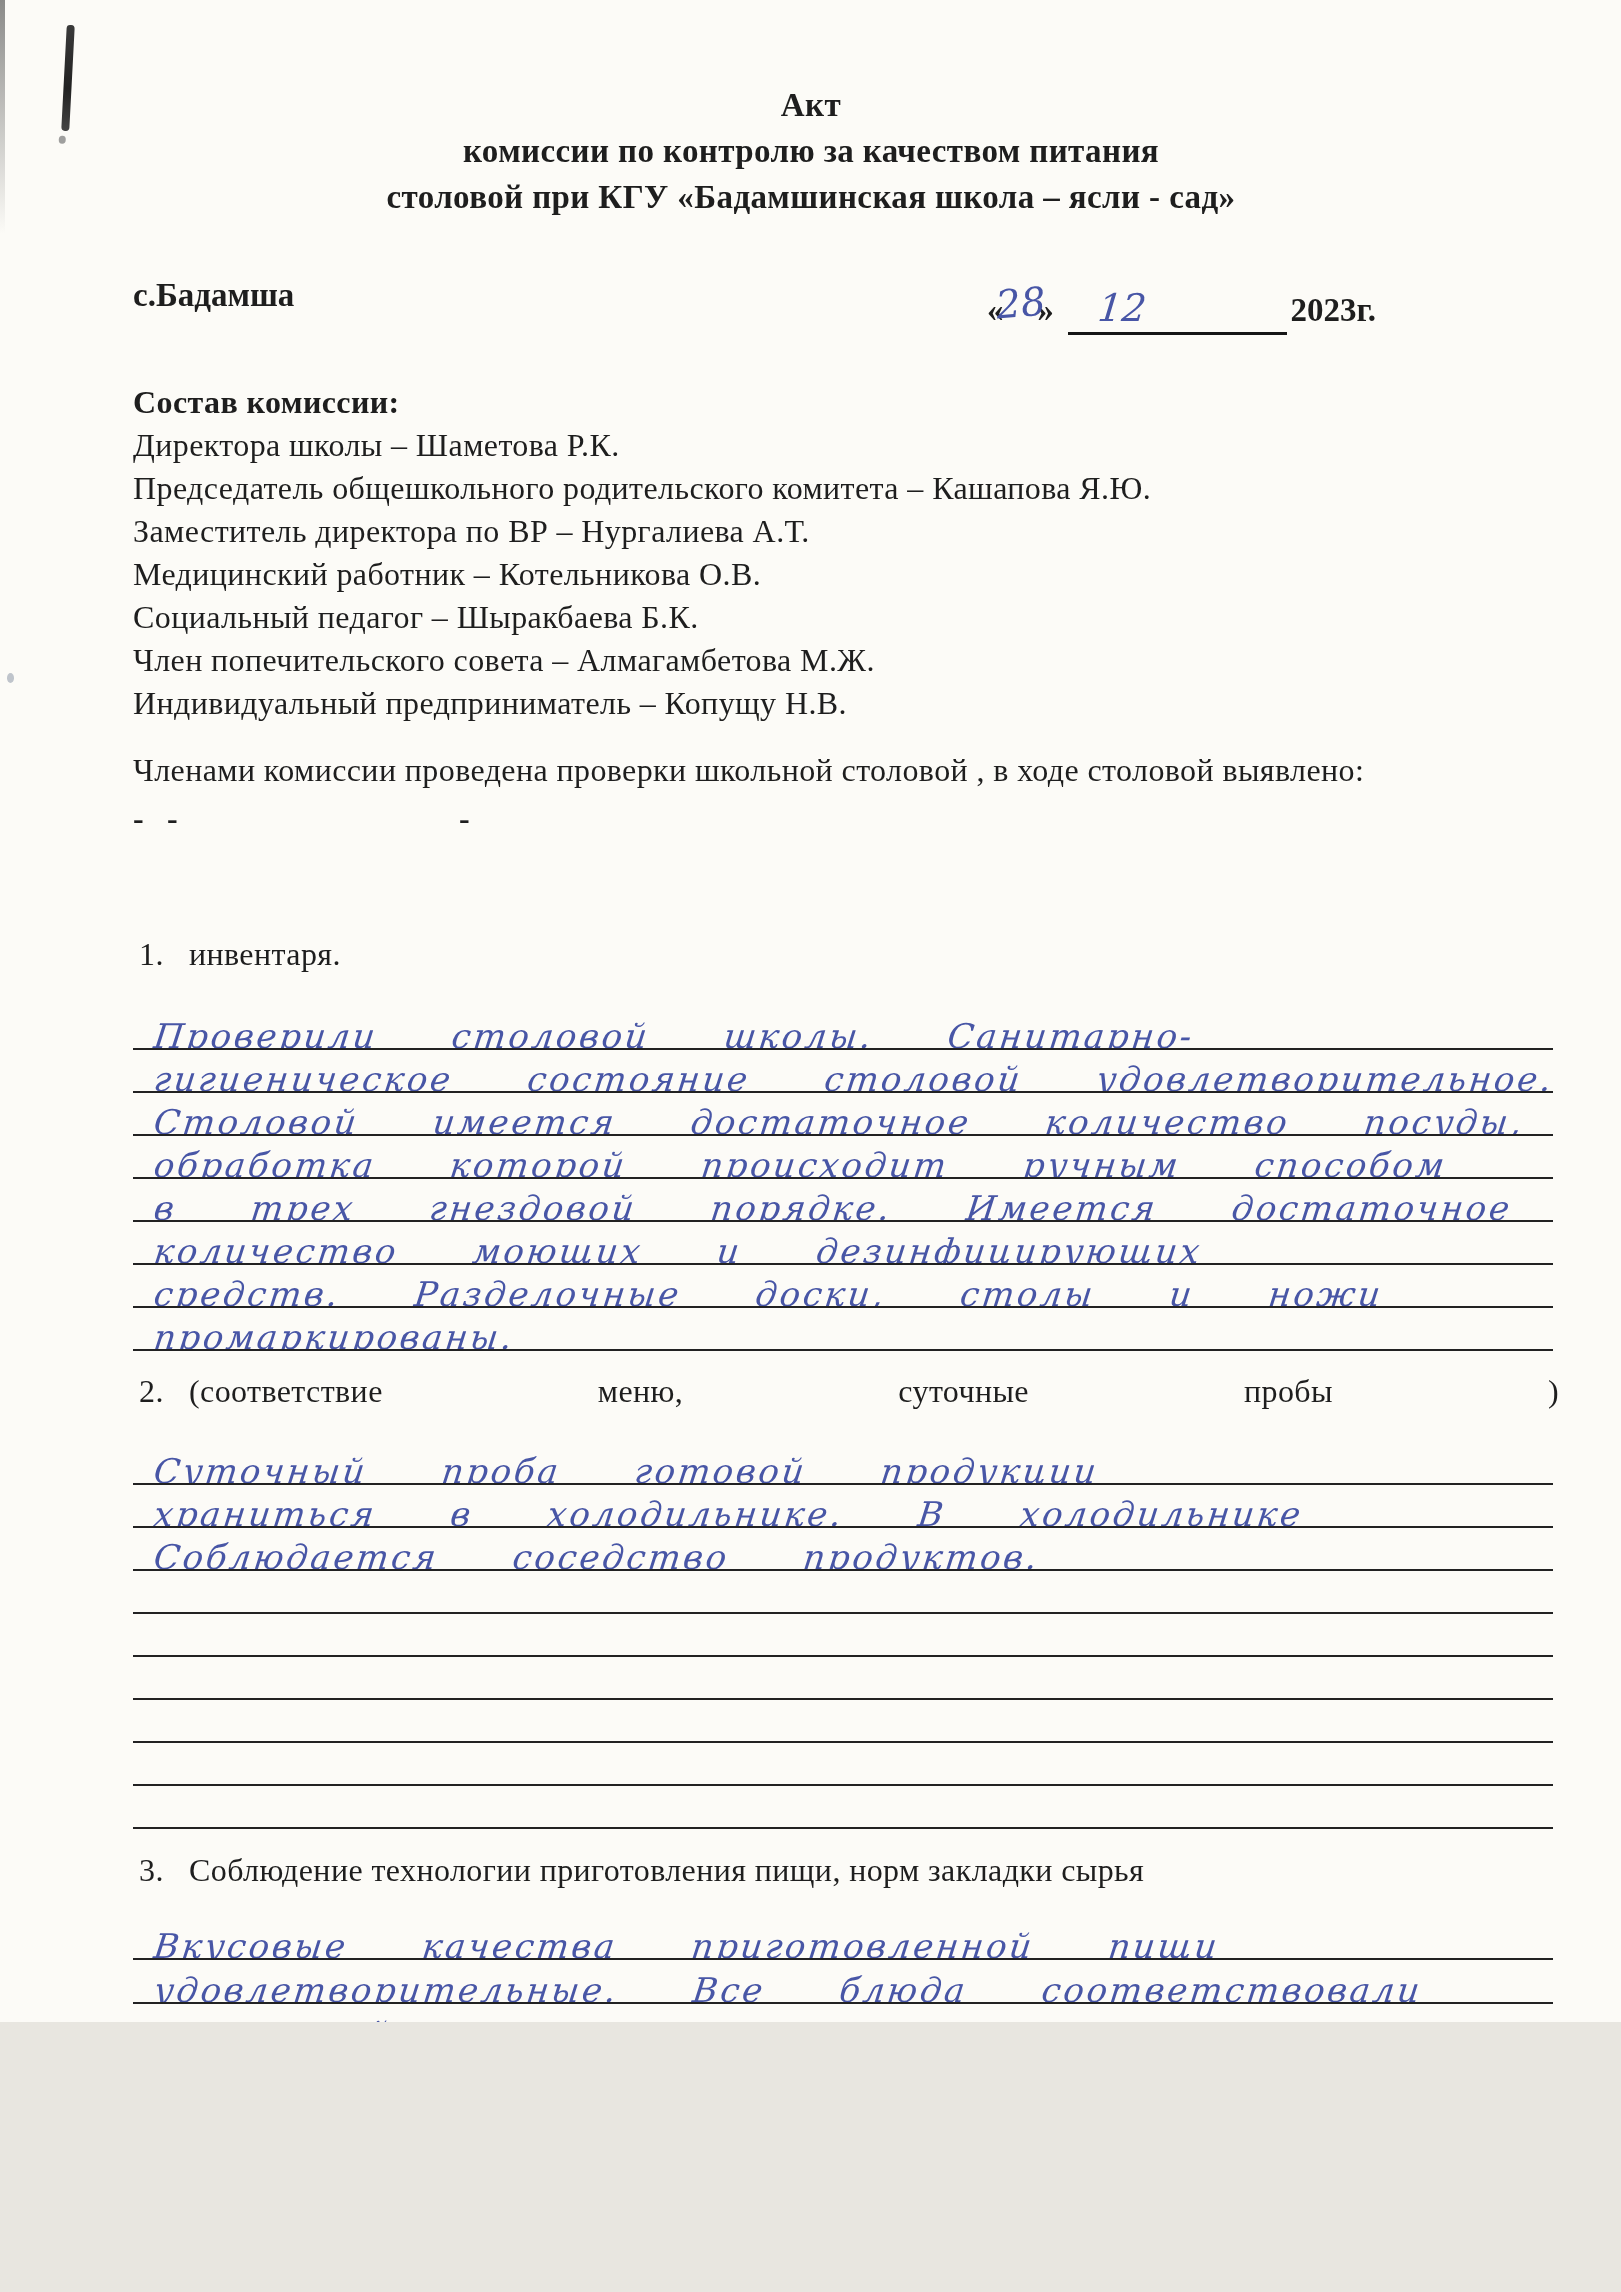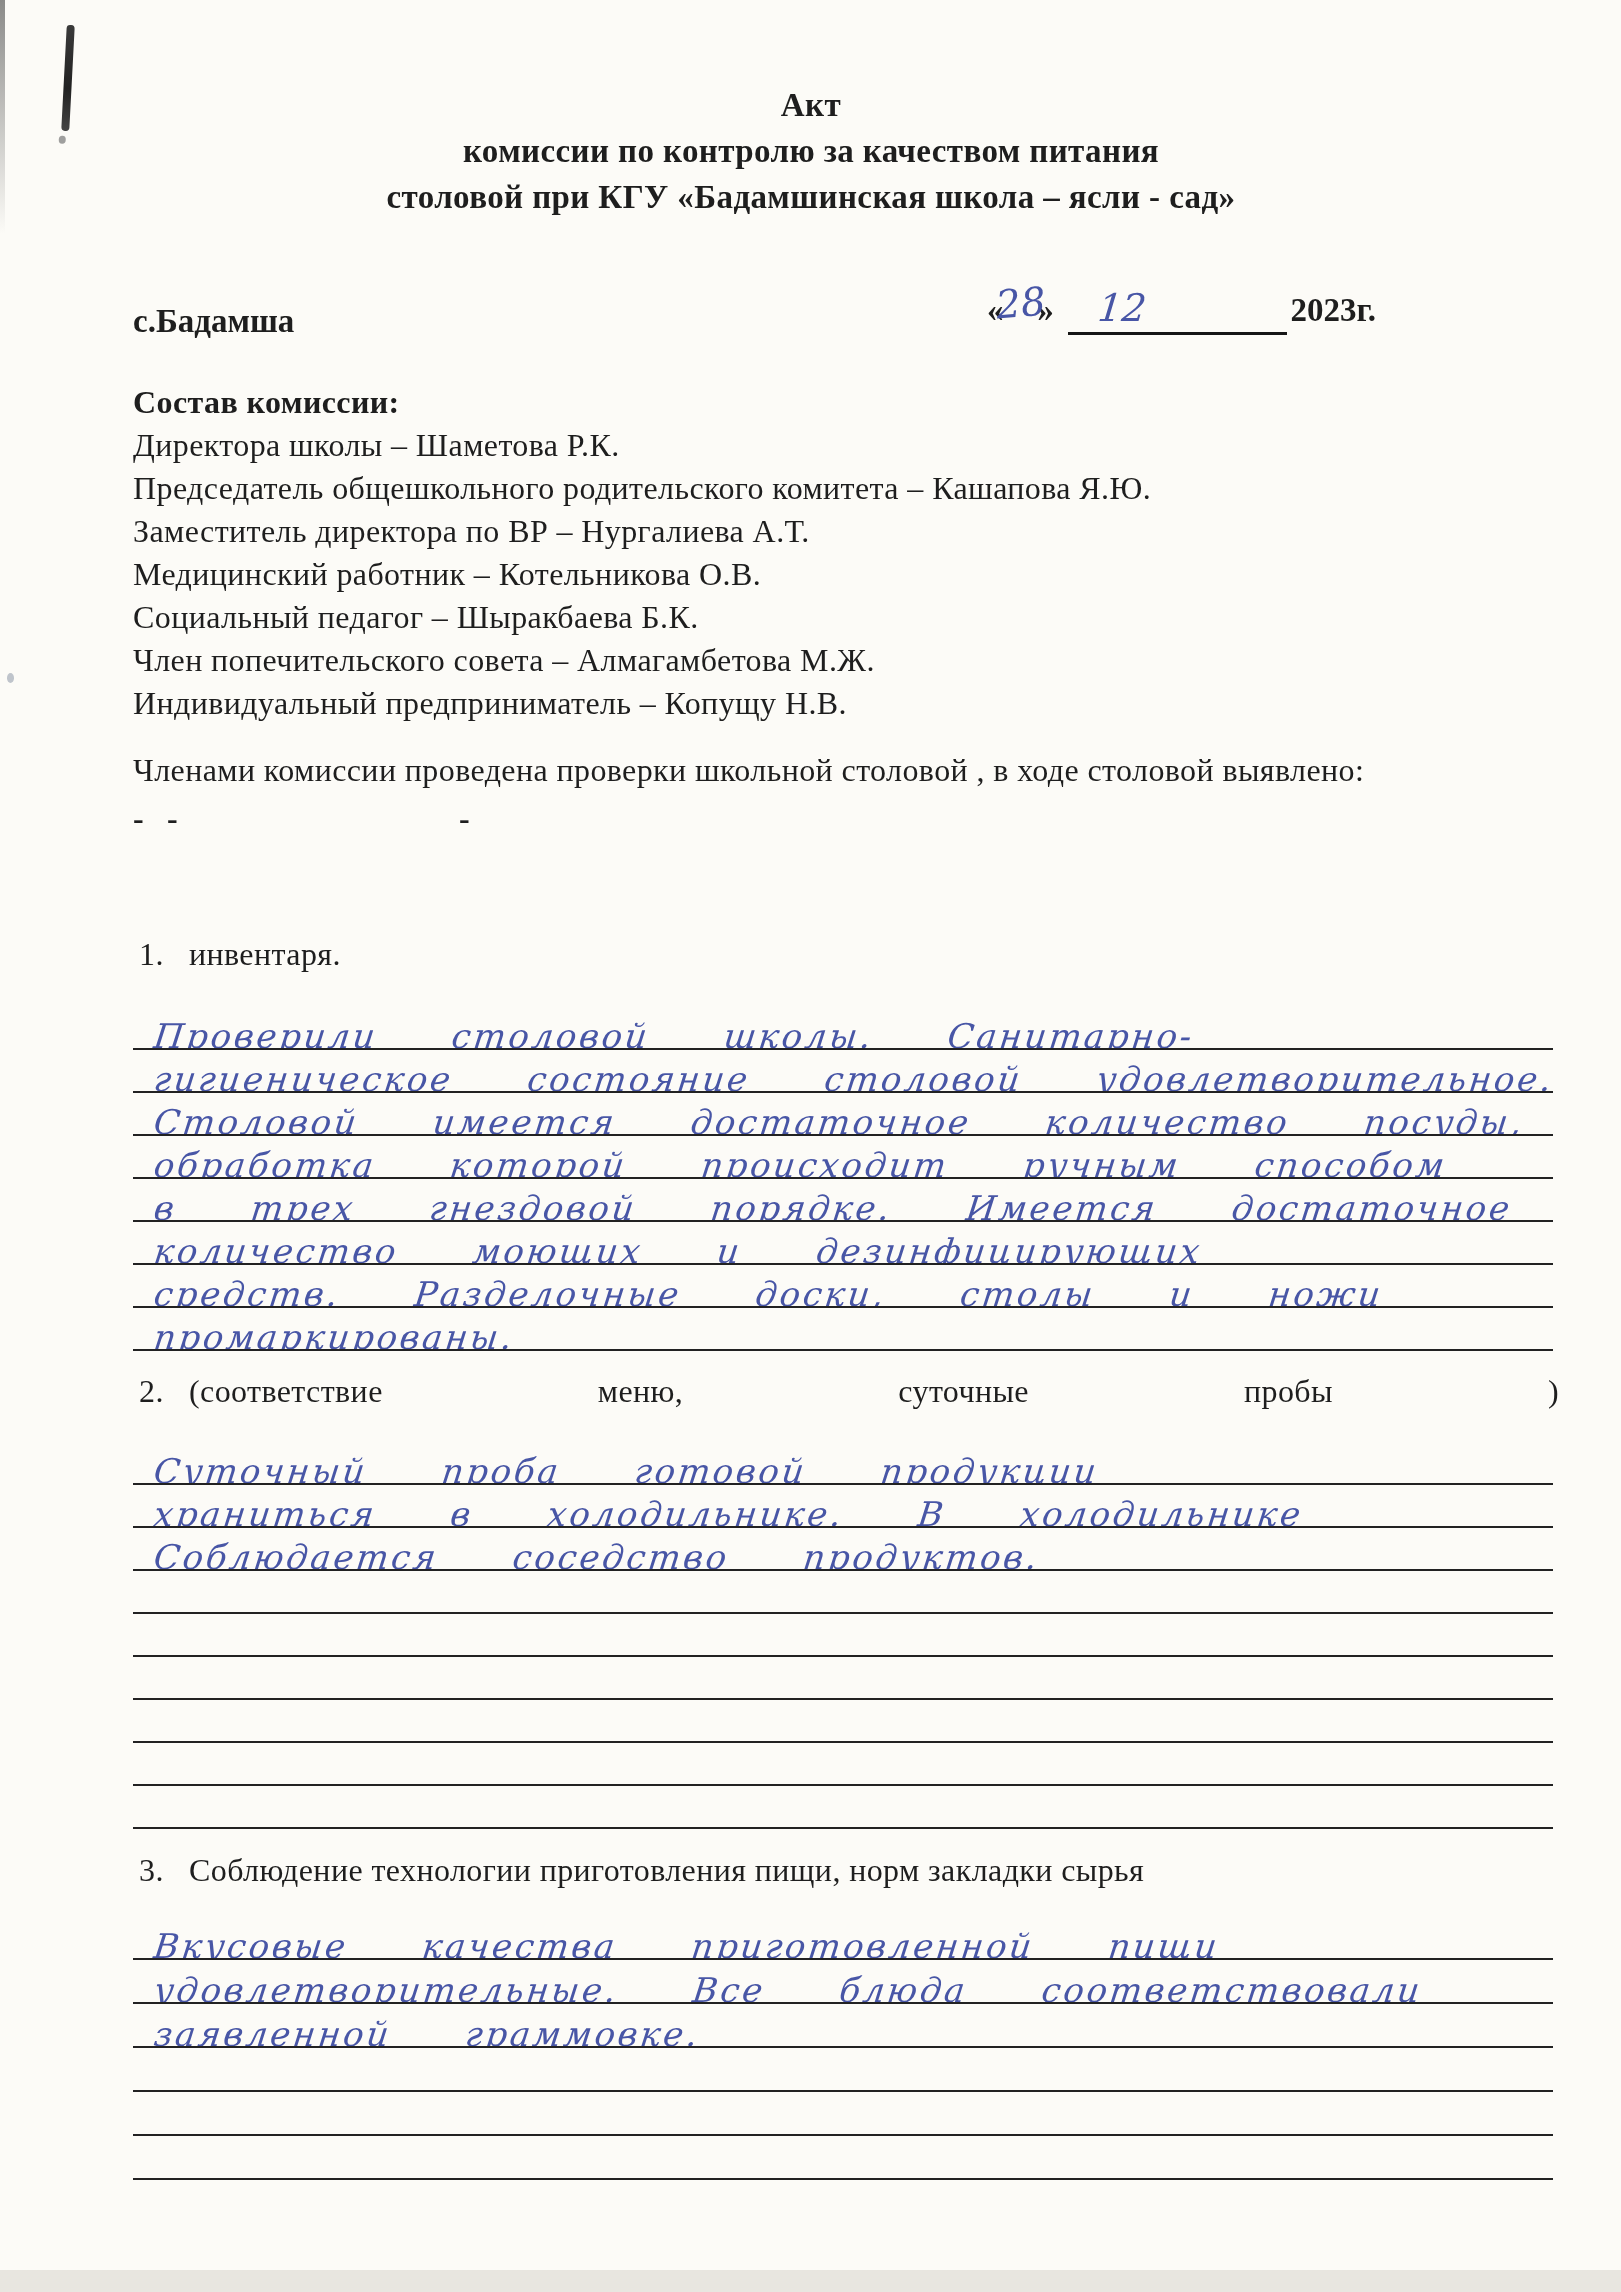--- a/index.html
+++ b/index.html
@@ -1,38 +1,38 @@
 <!DOCTYPE html>
 <html style="font-size:14.3px"><head>
 <meta charset="utf-8">
 <style>
   html,body{margin:0;padding:0;background:#e8e6e0;}
   .page{
     position:relative;
-    width:1622px;height:2270px;
+    width:1622px;height:2022px;
     background:#fcfbf7;
     font-family:"Liberation Serif","DejaVu Serif",serif;
     color:#1e1e1e;
     overflow:hidden;
   }
   
   .edge-shadow{position:absolute;left:0;top:0;width:4.5px;height:233px;
     background:linear-gradient(#8a8a88,rgba(138,138,136,0));}
   .pen-mark{position:absolute;left:64px;top:25px;width:8px;height:106px;
     background:linear-gradient(#3a3a3a,#222 60%,#444);border-radius:3.6px;
     transform:rotate(3deg);}
   .pen-mark::after{content:"";position:absolute;left:-1.8px;top:111px;width:7.2px;height:8px;
     background:#777;border-radius:50%;opacity:.7;}
   .ink-speck{position:absolute;left:7.2px;top:673px;width:7.2px;height:9.9px;
     background:#8d97a8;border-radius:50%;opacity:.55;}
 
   
   .title{position:absolute;top:82px;left:0;right:0;text-align:center;
     font-weight:bold;font-size:33px;line-height:46px;letter-spacing:0.4px;}
-  .place{position:absolute;left:133px;top:303px;font-weight:bold;font-size:33px;}
+  .place{position:absolute;left:133px;top:277px;font-weight:bold;font-size:33px;}
   .date{position:absolute;left:987px;top:285px;font-weight:bold;font-size:33px;white-space:nowrap;}
   .q{font-weight:bold;}
   .hw{font-family:"DejaVu Serif","Liberation Serif",serif;font-style:italic;
     color:#4856a6;font-weight:normal;}
   .day{display:inline-block;font-size:39px;margin:0 -8px;transform:translateY(-4.5px) rotate(-5deg);}
   .month-line{display:inline-block;width:219px;margin:0 3.6px 0 14.3px;
     border-bottom:3.6px solid #161616;padding:0 0 1.8px 30px;box-sizing:border-box;}
   .month-line .hw{display:inline-block;font-size:38px;transform:skewX(-6deg);}
   .year{font-weight:bold;}
 

